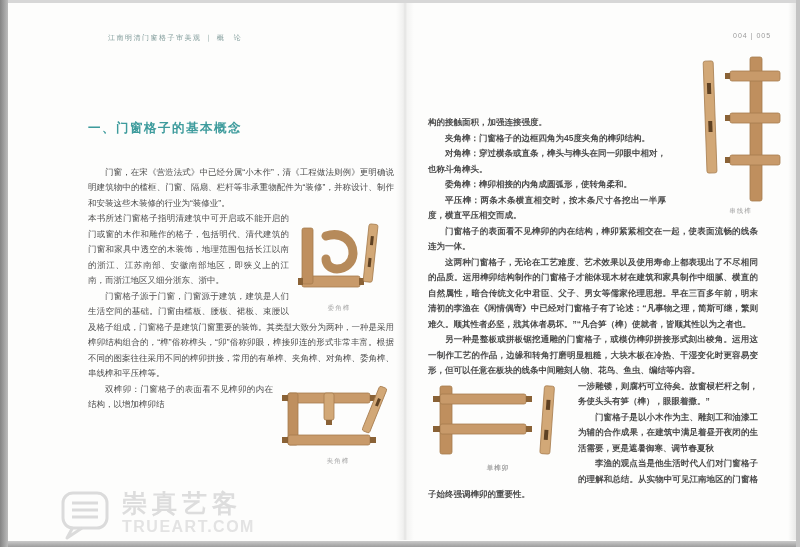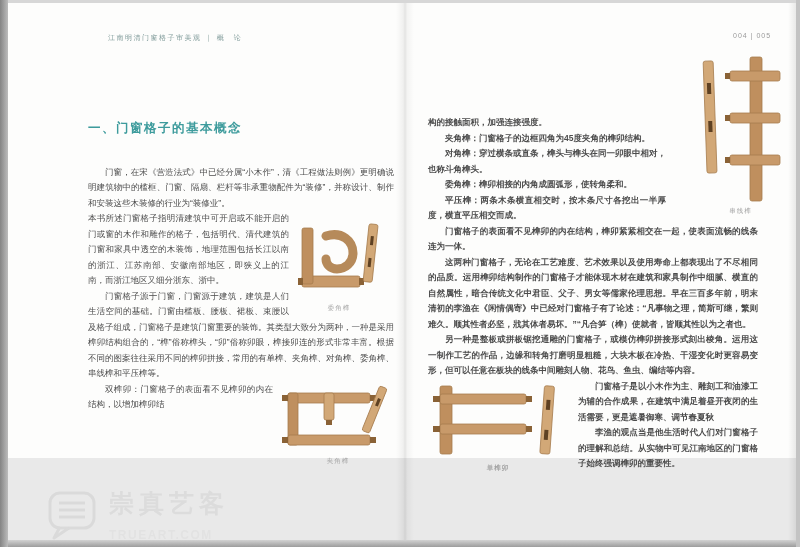--- a/index.html
+++ b/index.html
@@ -4,21 +4,21 @@
 <style>
   html,body{margin:0;padding:0;}
   .stage{position:relative;width:800px;height:547px;background:#e9e9e9;overflow:hidden;
          font-family:"Liberation Sans",sans-serif;}
   .edge-left{position:absolute;left:0;top:0;width:8px;height:547px;
              background:linear-gradient(90deg,#848484,#bcbcbc);}
   .edge-top{position:absolute;left:8px;top:0;width:788px;height:3px;background:#d7d7d7;}
   .edge-right{position:absolute;right:0;top:0;width:4px;height:547px;background:#c3c3c3;}
   .edge-bottom{position:absolute;left:8px;bottom:0;width:788px;height:7px;
                background:linear-gradient(#d2d2d2,#9d9d9d);}
-  .book{position:absolute;left:8px;top:3px;width:788px;height:455px;background:#fdfdfc;}
+  .book{position:absolute;left:8px;top:3px;width:788px;height:538px;background:#fdfdfc;}
   .gutter{position:absolute;left:388px;top:0;width:18px;height:537px;
           background:linear-gradient(90deg,rgba(0,0,0,0) 0%,rgba(0,0,0,0.05) 40%,
           rgba(0,0,0,0.10) 50%,rgba(0,0,0,0.04) 62%,rgba(0,0,0,0) 100%);}
   .page-edge-r{position:absolute;right:0;top:0;width:8px;height:537px;
           background:linear-gradient(90deg,rgba(0,0,0,0),rgba(0,0,0,0.08));}
   .running-head{position:absolute;left:100px;top:30px;font-size:7px;color:#7f9a99;
                 letter-spacing:1.5px;}
   .page-no{position:absolute;left:725px;top:29px;font-size:7px;color:#9b9b9b;letter-spacing:1px;}
   .col{position:absolute;font-size:8.5px;line-height:15.5px;color:#4c4c4c;text-align:justify;}
   .col-left{left:80px;top:118px;width:306px;}
@@ -26,24 +26,24 @@
   h2.sec{margin:0 0 28px 0;font-size:12.5px;font-weight:600;color:#3d9b9c;letter-spacing:1.5px;}
   .para{margin:0;}
   .indent{text-indent:2em;}
   figure{margin:0;}
   .fig-r{float:right;margin:3px 14px 4px 9px;text-align:center;}
   .fig-r2{float:right;margin:3px 0 4px 9px;text-align:center;}
   .fig-l{float:left;margin:3px 10px 4px 0;text-align:center;}
   .float-spacer{float:right;width:92px;height:100px;}
   figcaption,.abs-cap{font-size:6.5px;color:#a3a3a3;letter-spacing:1px;margin-top:2px;}
   .fig-abs{position:absolute;left:690px;top:52px;width:85px;text-align:center;}
-  .wm{position:absolute;left:39px;top:487px;display:flex;align-items:flex-start;opacity:.95;}
+  .wm{position:absolute;left:52px;top:487px;display:flex;align-items:flex-start;opacity:.95;}
   .wm-texts{margin-left:10px;}
   .wm-brand{font-size:25px;font-weight:bold;color:#dcdcdc;letter-spacing:5px;line-height:26px;}
-  .wm-domain{font-size:12px;font-weight:bold;color:#e2e2e2;letter-spacing:1.5px;margin-top:12px;}
+  .wm-domain{font-size:16px;font-weight:bold;color:#e2e2e2;letter-spacing:1.5px;margin-top:2px;}
   svg{display:block;margin:0 auto;}
 </style>
 </head>
 <body>
 
 <div class="stage">
   <div class="edge-left"></div>
   <div class="edge-top"></div>
   <div class="edge-right"></div>
   <div class="edge-bottom"></div>
@@ -122,20 +122,21 @@
           <rect x="98" y="44" width="6" height="6" fill="#8a6236"></rect>
           <g transform="rotate(4 120 40)">
             <rect x="114" y="4" width="10" height="68" rx="2" fill="#d2a877" stroke="#a67c4e" stroke-width="0.8"></rect>
             <rect x="117" y="18" width="4" height="10" fill="#5e4123"></rect>
             <rect x="117" y="48" width="4" height="10" fill="#5e4123"></rect>
           </g>
         </svg>
         <figcaption>单榫卯</figcaption>
       </figure>
 
+      <p class="para">一涉雕镂，则腐朽可立待矣。故窗棂栏杆之制，务使头头有笋（榫），眼眼着撒。”</p>
       <p class="para indent">门窗格子是以小木作为主、雕刻工和油漆工为辅的合作成果，在建筑中满足着昼开夜闭的生活需要，更是遮暑御寒、调节春夏秋</p>
       <p class="para indent">李渔的观点当是他生活时代人们对门窗格子的理解和总结。从实物中可见江南地区的门窗格子始终强调榫卯的重要性。</p>
     </div>
 
     <div class="fig-abs">
       <svg width="85" height="150" viewBox="0 0 85 150">
         <g transform="rotate(-2 12 60)">
           <rect x="7" y="6" width="10" height="112" rx="2" fill="#d2a877" stroke="#a67c4e" stroke-width="0.8"></rect>
           <rect x="10" y="28" width="4" height="11" fill="#5e4123"></rect>
           <rect x="10" y="66" width="4" height="11" fill="#5e4123"></rect>

